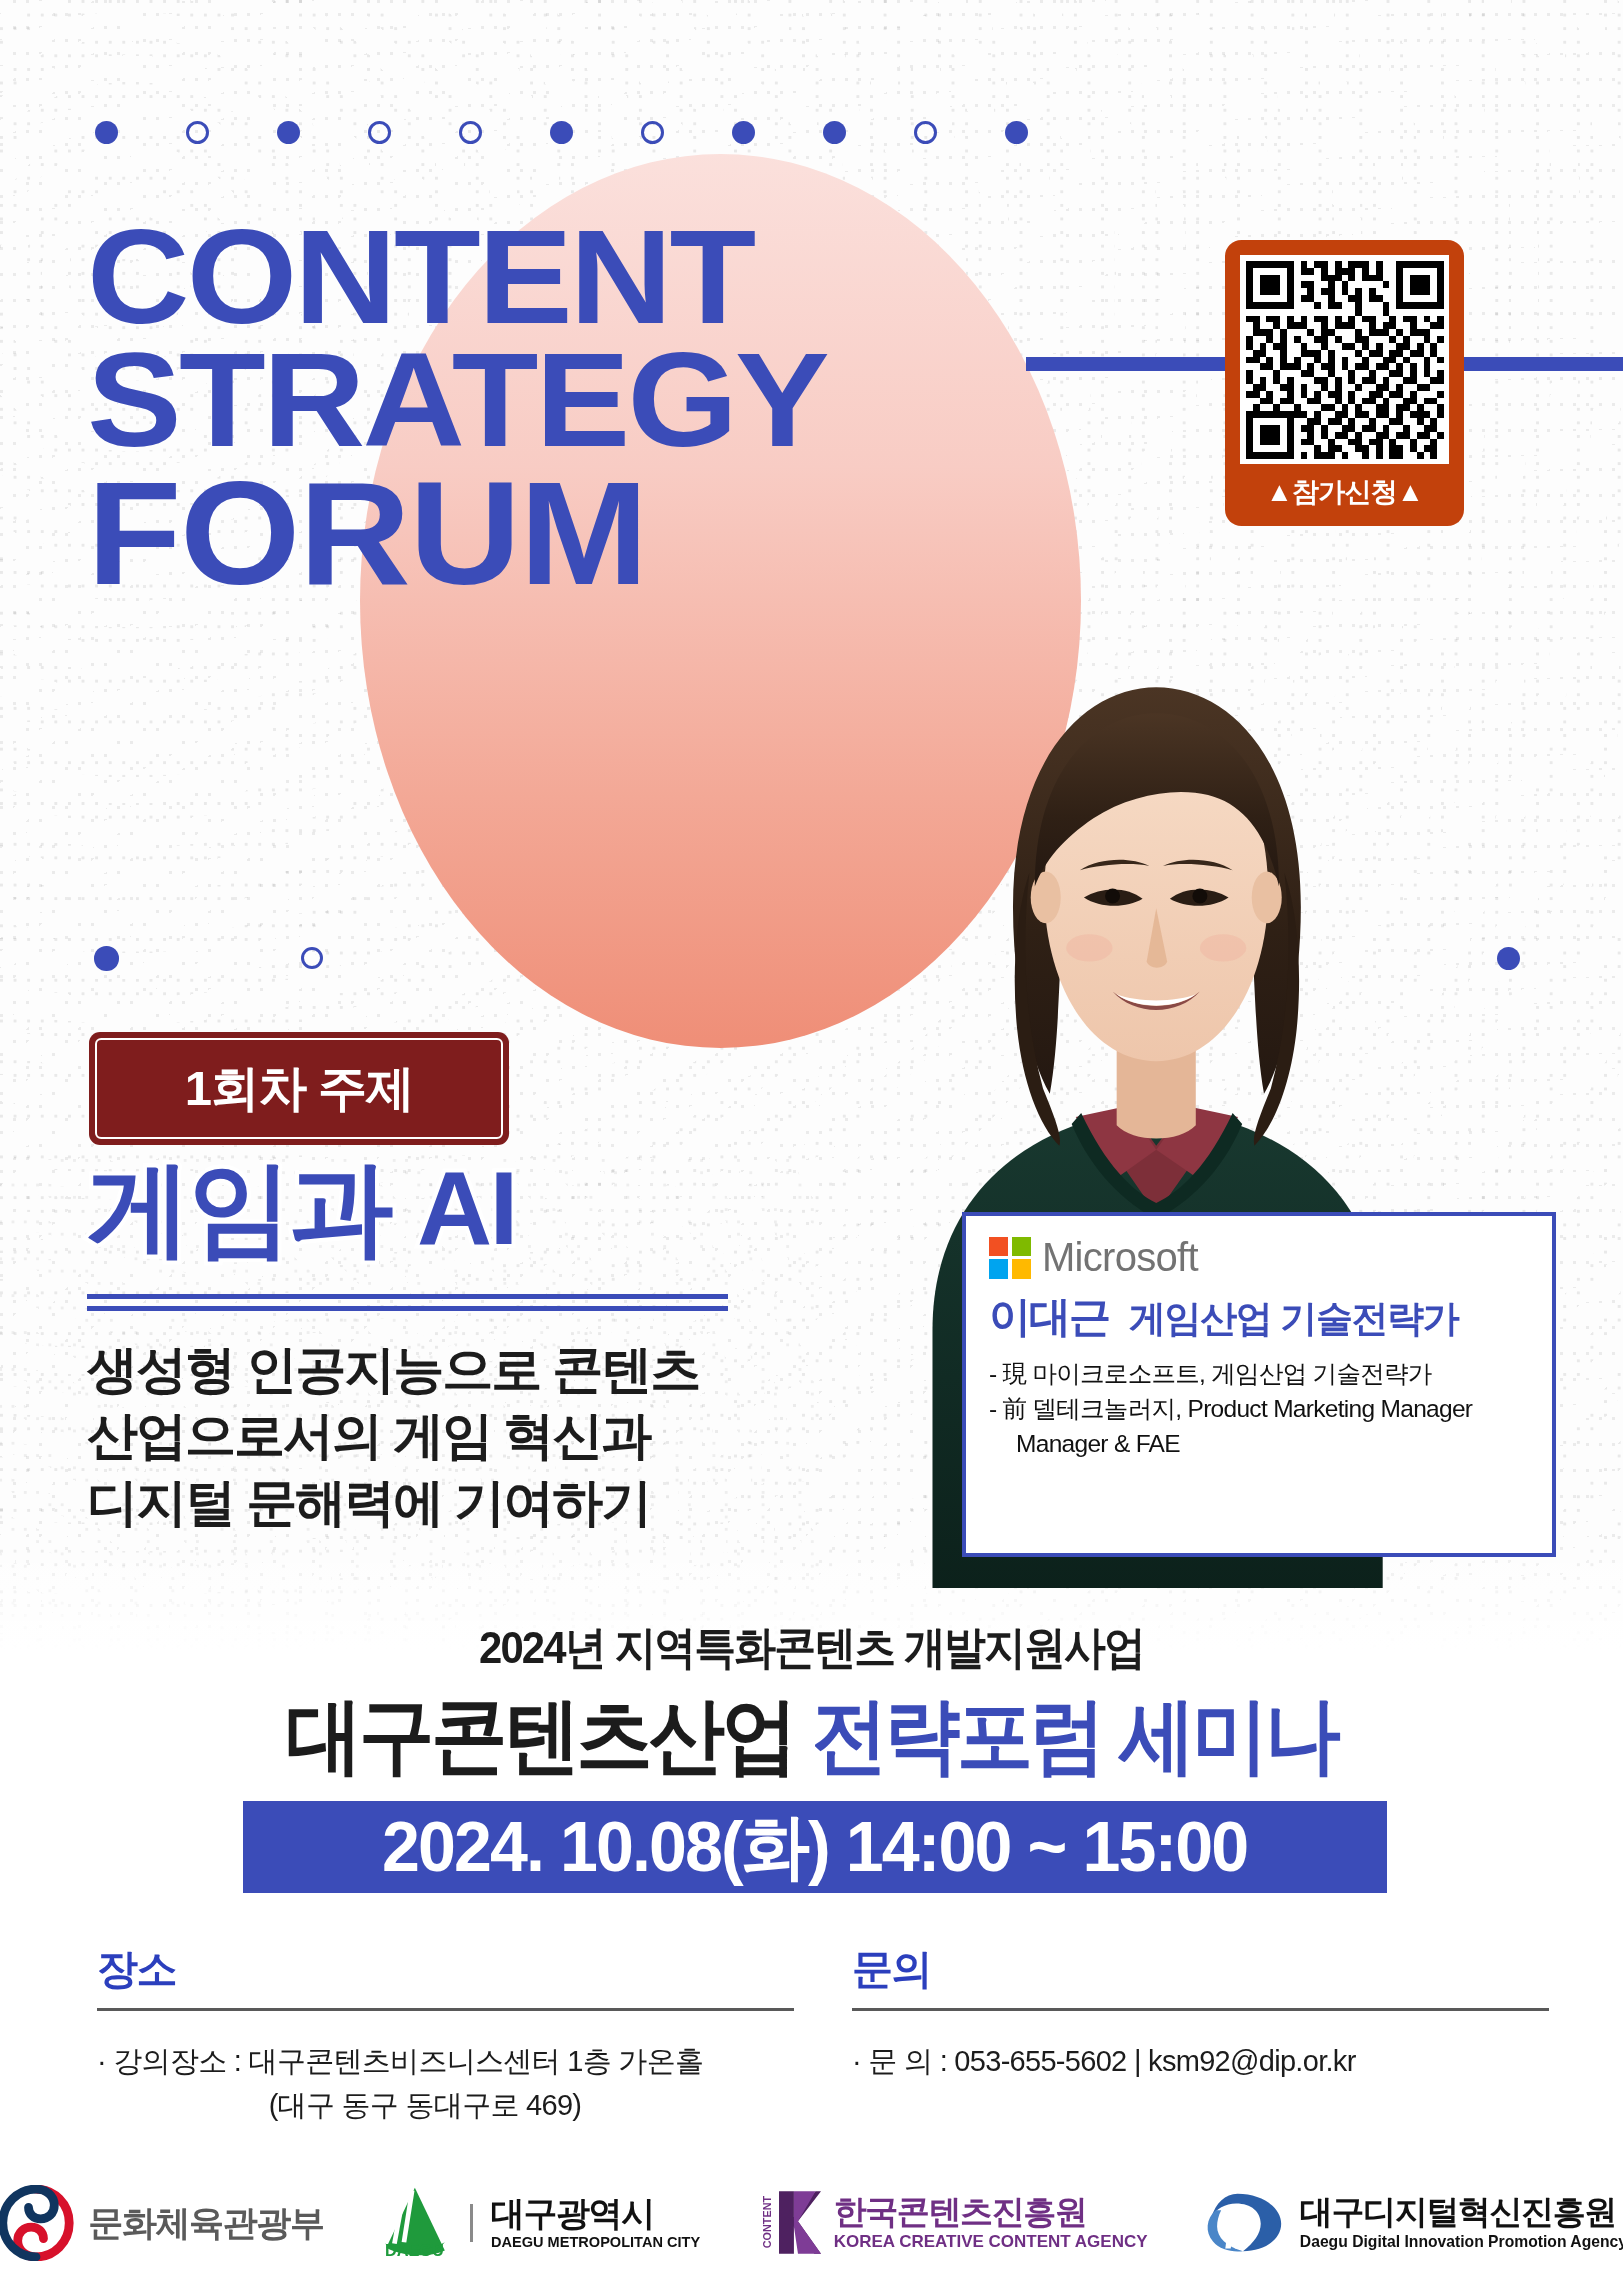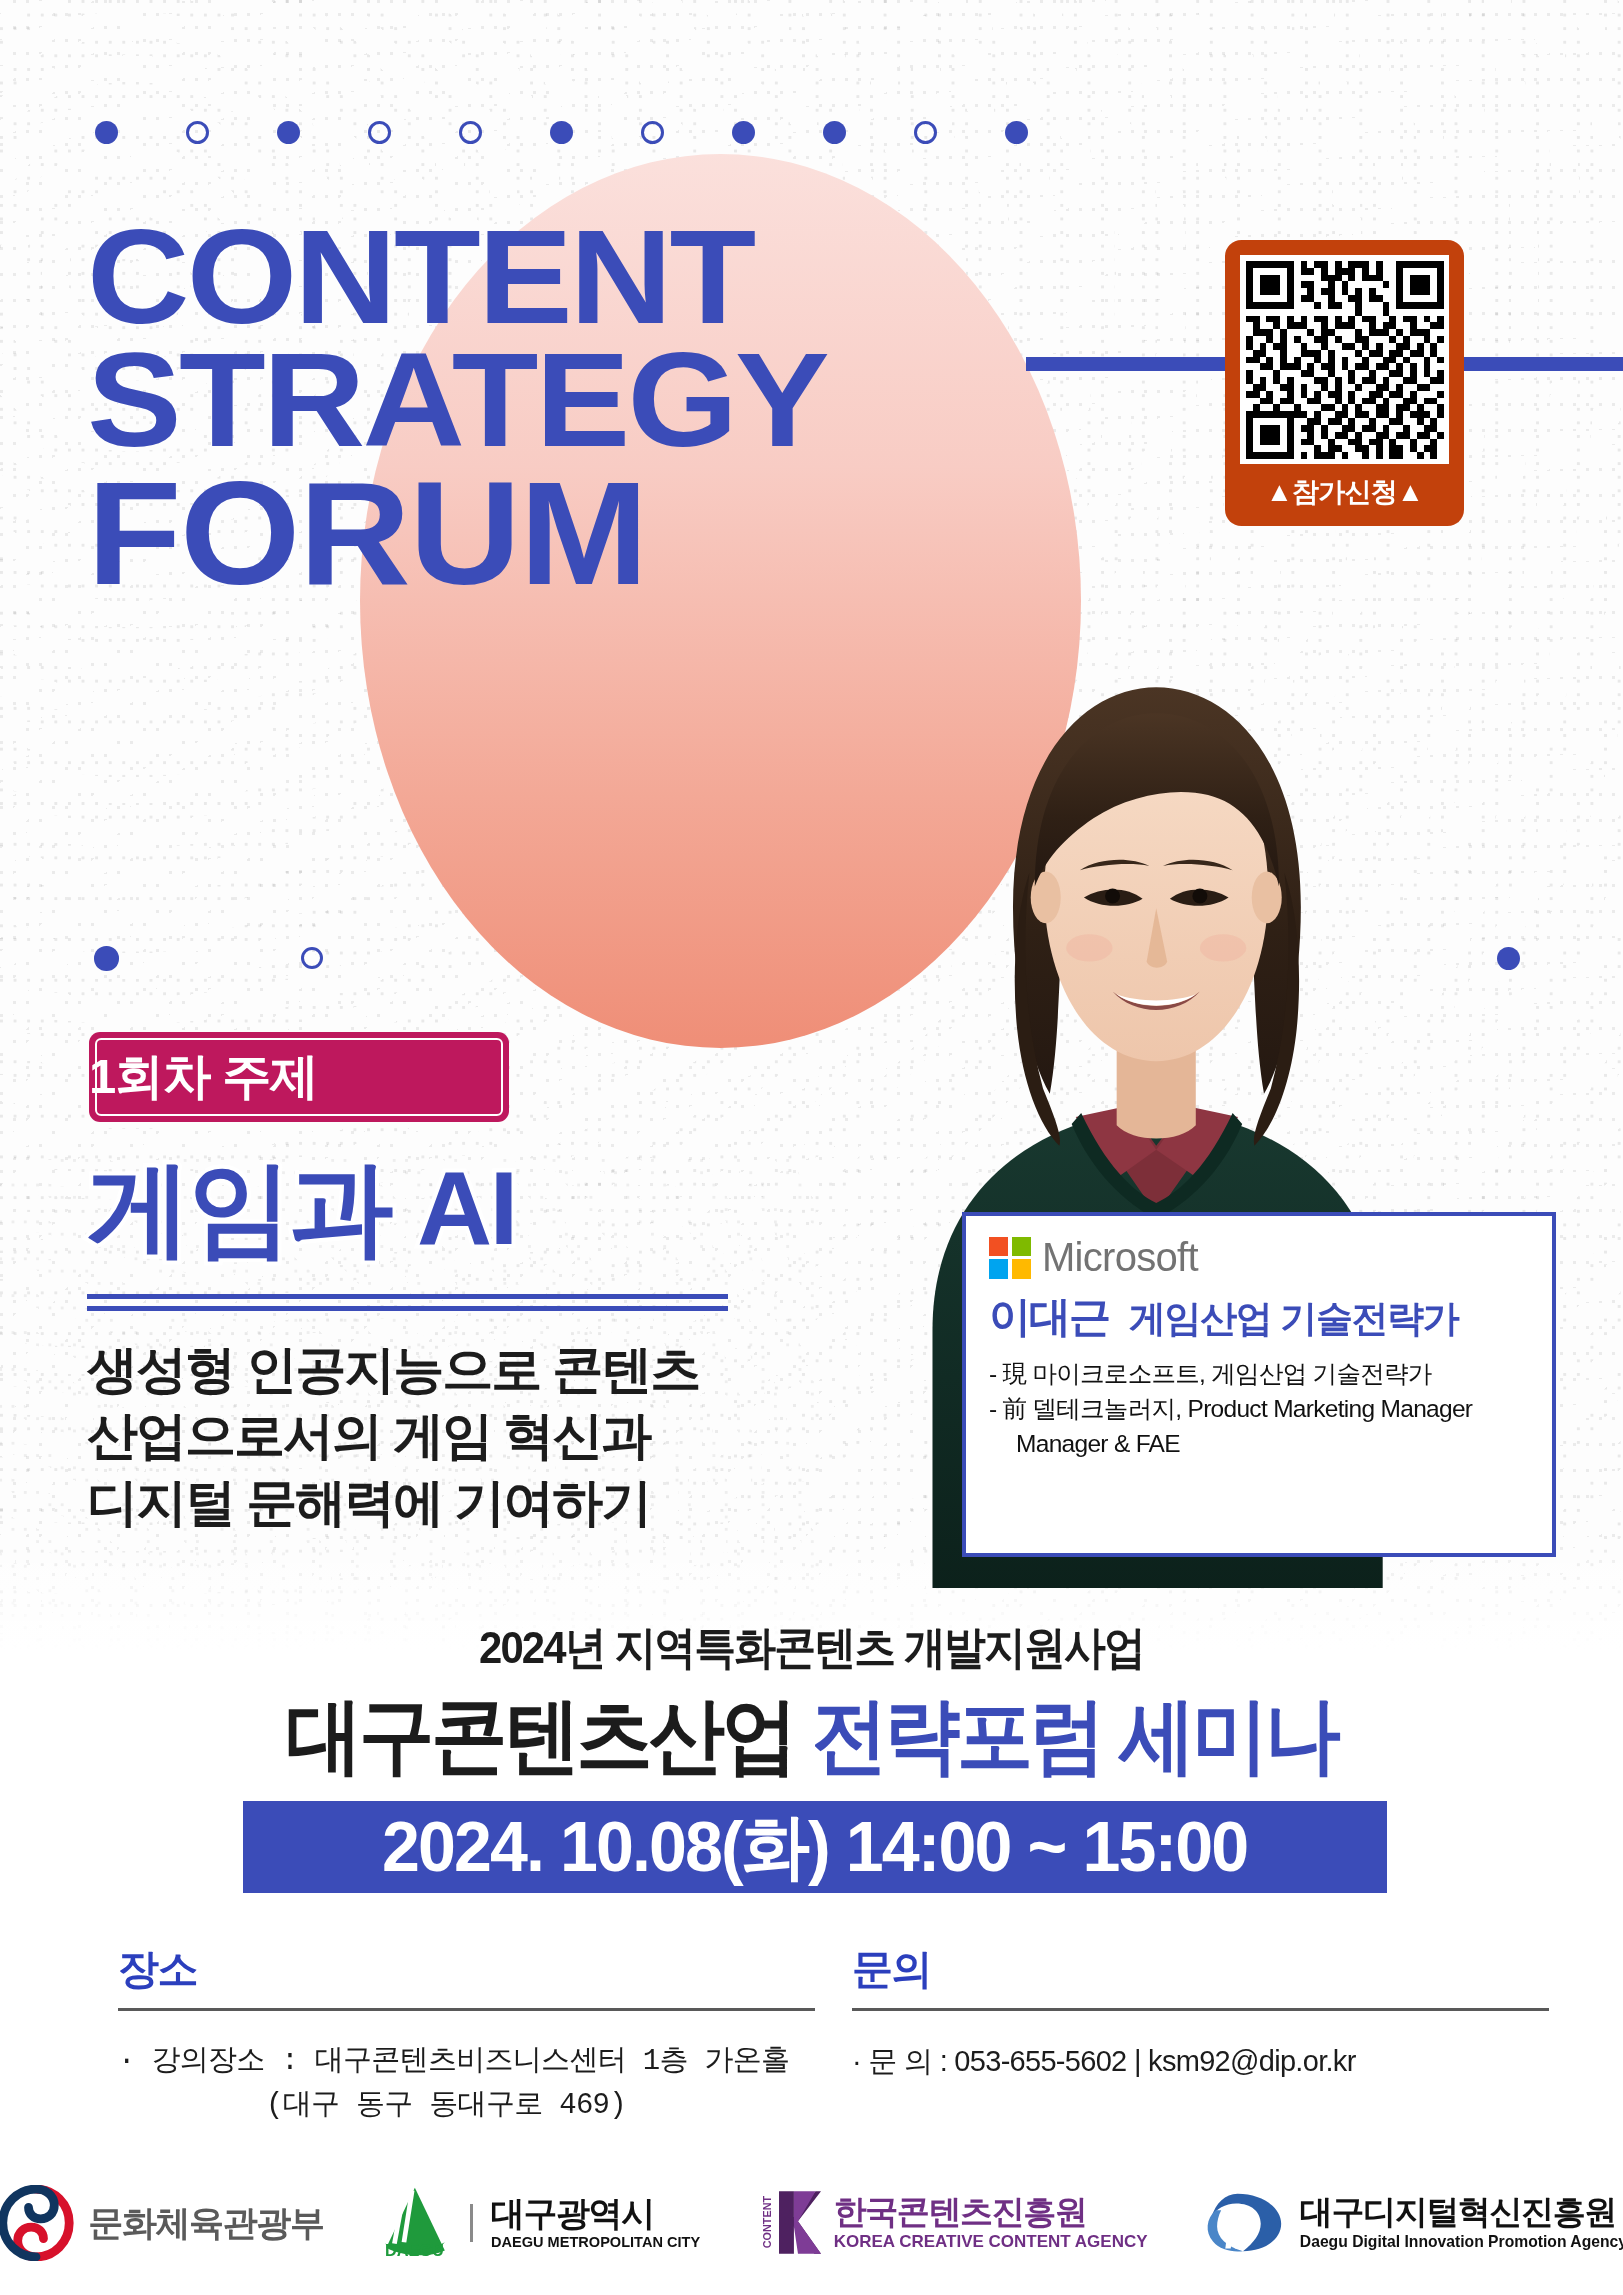--- a/index.html
+++ b/index.html
@@ -102,23 +102,23 @@
 
   
   .speaker-photo {
     position:absolute; left:867px; top:600px; width:573px; height:988px;
     z-index:7; overflow:hidden;
   }
   .speaker-photo svg { display:block; width:100%; height:100%; }
 
   
   .badge {
-    position:absolute; left:89px; top:1032px; width:420px; height:90px;
-    background:#be185d; border-radius:11px; z-index:8;
-    display:flex; align-items:center; 
+    position:absolute; left:89px; top:1032px; width:420px; height:113px;
+    background:#7f1d1d; border-radius:11px; z-index:8;
+    display:flex; align-items:center; justify-content:center;
   }
   .badge::after {
     content:""; position:absolute; inset:6.1px; border:2.7px solid #fff; border-radius:6.1px;
     pointer-events:none;
   }
   .badge-text {
     position:relative; color:#fff; font-weight:800; font-size:49px; letter-spacing:-1.4px;
   }
 
   
@@ -184,21 +184,21 @@
     background:#3b4cb8; z-index:11;
     display:flex; align-items:center; justify-content:center;
   }
   .date-text {
     color:#fff; font-size:71px; font-weight:800; letter-spacing:-2px; white-space:nowrap;
     transform:scaleX(0.96);
   }
 
   
   .info { position:absolute; top:1942px; z-index:11; }
-  .info.left  { left:118px;  width:697px;font-family:Liberation Mono, monospace; }
+  .info.left  { left:97px;  width:697px; }
   .info.right { left:852px; width:697px; }
   .info-head {
     font-size:41px; font-weight:800; color:#2b3fbd; letter-spacing:-1.4px;
   }
   .info-rule { margin-top:11px; height:3.4px; background:#595959; }
   .info-body { margin-top:29px; }
   .info-line {
     font-size:29px; color:#1c1c1c; letter-spacing:-0.7px; line-height:1.5;
     white-space:nowrap;
   }

